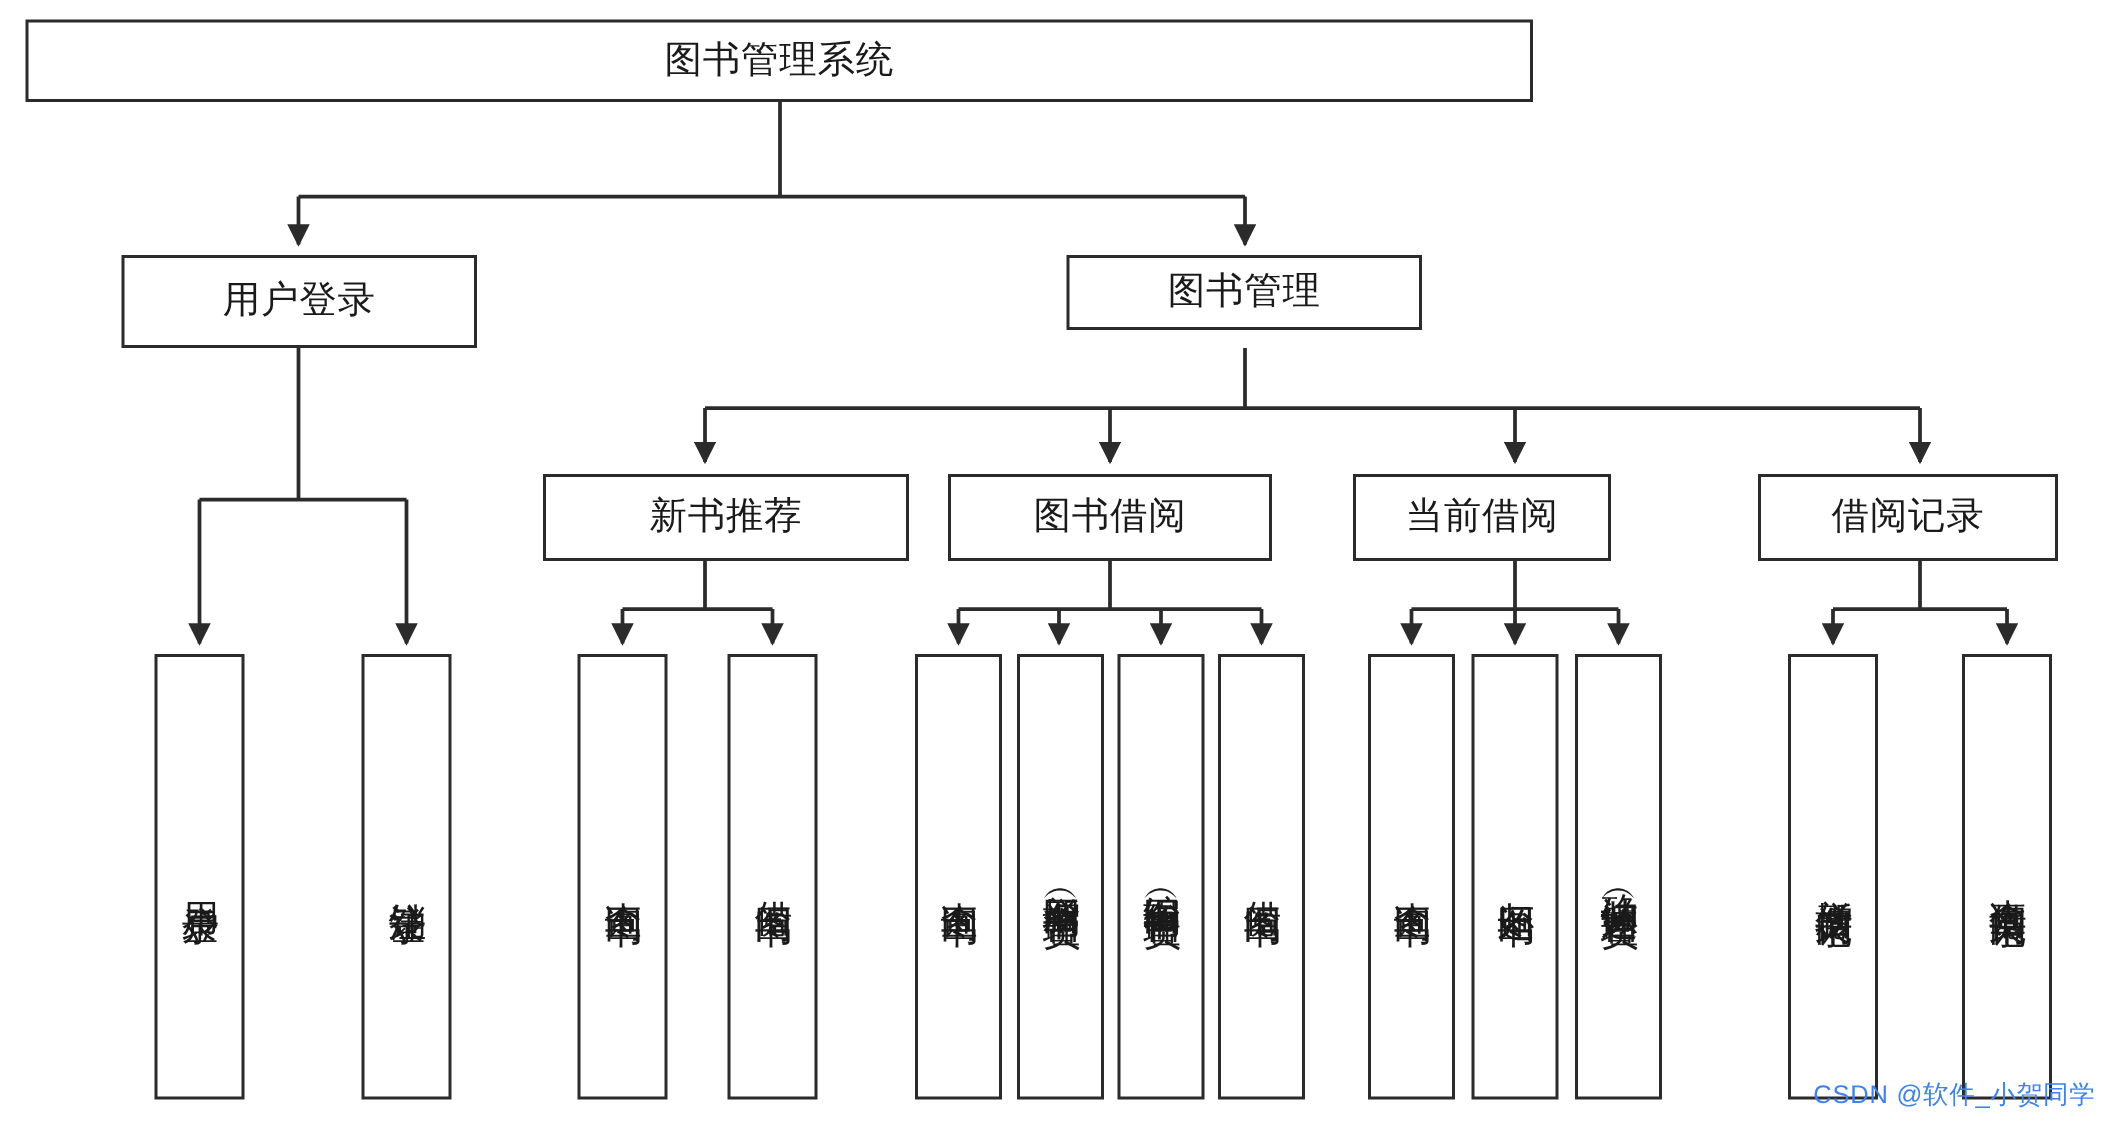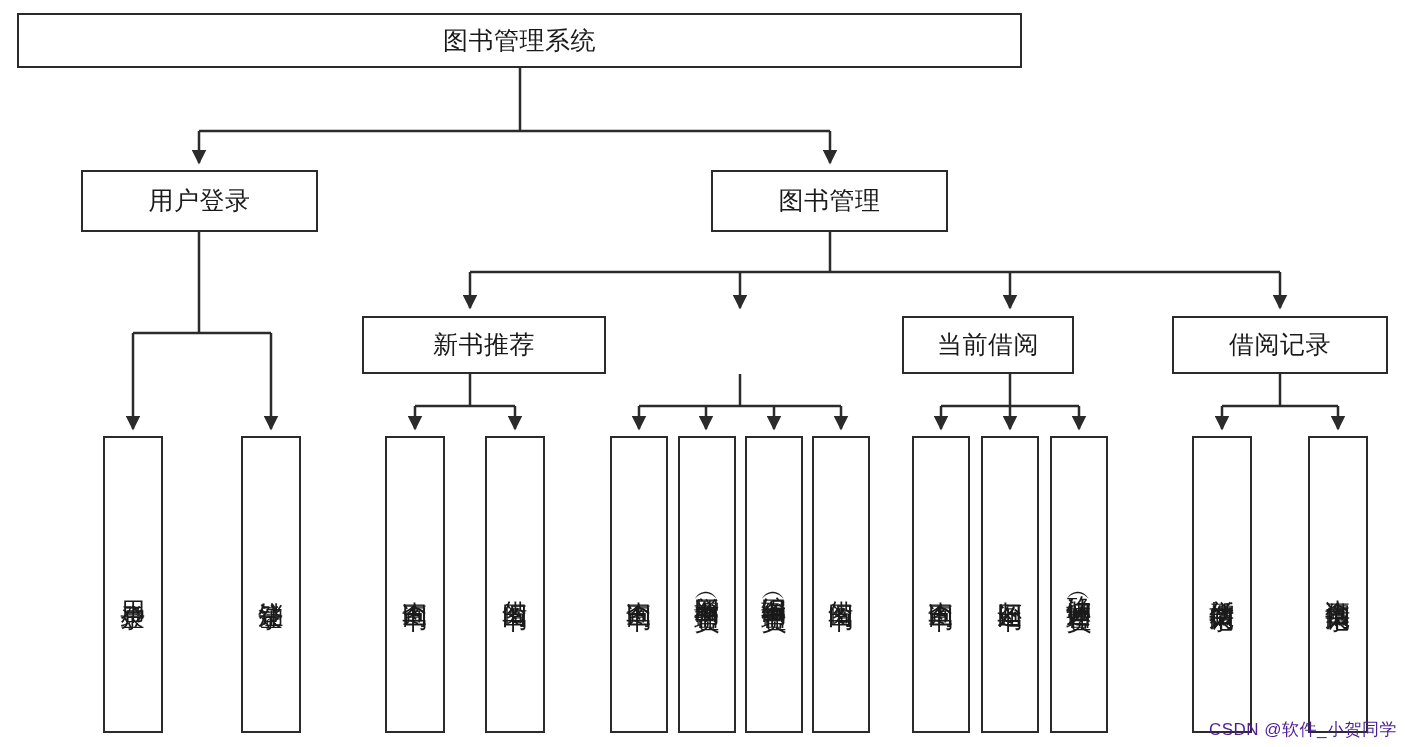--- a/index.html
+++ b/index.html
@@ -54,21 +54,21 @@
     letter-spacing: 2px;
   }
   .node.root {
     font-size: 25px;
   }
   #watermark {
     position: absolute;
     right: 8px;
     bottom: 6px;
     font-size: 17px;
-    color: #4c1d95;
+    color: #3b82f6;
     letter-spacing: 0.5px;
     z-index: 5;
     user-select: none;
     white-space: nowrap;
   }
 </style>
 </head>
 <body>
 
 <div id="diagram-root">
@@ -123,31 +123,34 @@
     </g>
   </svg>
 
   <div class="node h root" style="left:17px; top:13px; width:1005px; height:55px;">
     <span>图书管理系统</span>
   </div>
 
   <div class="node h" style="left:81px; top:170px; width:237px; height:62px;">
     <span>用户登录</span>
   </div>
-  <div class="node h" style="left:711px; top:170px; width:237px; height:62px;">
+  <div class="node h" style="left:711px; top:170px; width:237px; height:50px;">
     <span>图书管理</span>
   </div>
 
   <div class="node h" style="left:362px; top:316px; width:244px; height:58px;">
     <span>新书推荐</span>
   </div>
+  <div class="node h" style="left:632px; top:316px; width:216px; height:58px;">
+    <span>图书借阅</span>
+  </div>
   <div class="node h" style="left:902px; top:316px; width:172px; height:58px;">
     <span>当前借阅</span>
   </div>
-  <div class="node h" style="left:1172px; top:316px; width:216px; height:58px;justify-content:center;">
+  <div class="node h" style="left:1172px; top:316px; width:200px; height:58px;justify-content:center;">
     <span>借阅记录</span>
   </div>
 
   <div class="node v" style="left:103px; top:436px; width:60px; height:297px;">
     <span class="vlabel">用户登录</span>
   </div>
   <div class="node v" style="left:241px; top:436px; width:60px; height:297px;">
     <span class="vlabel">注销登录</span>
   </div>
 

